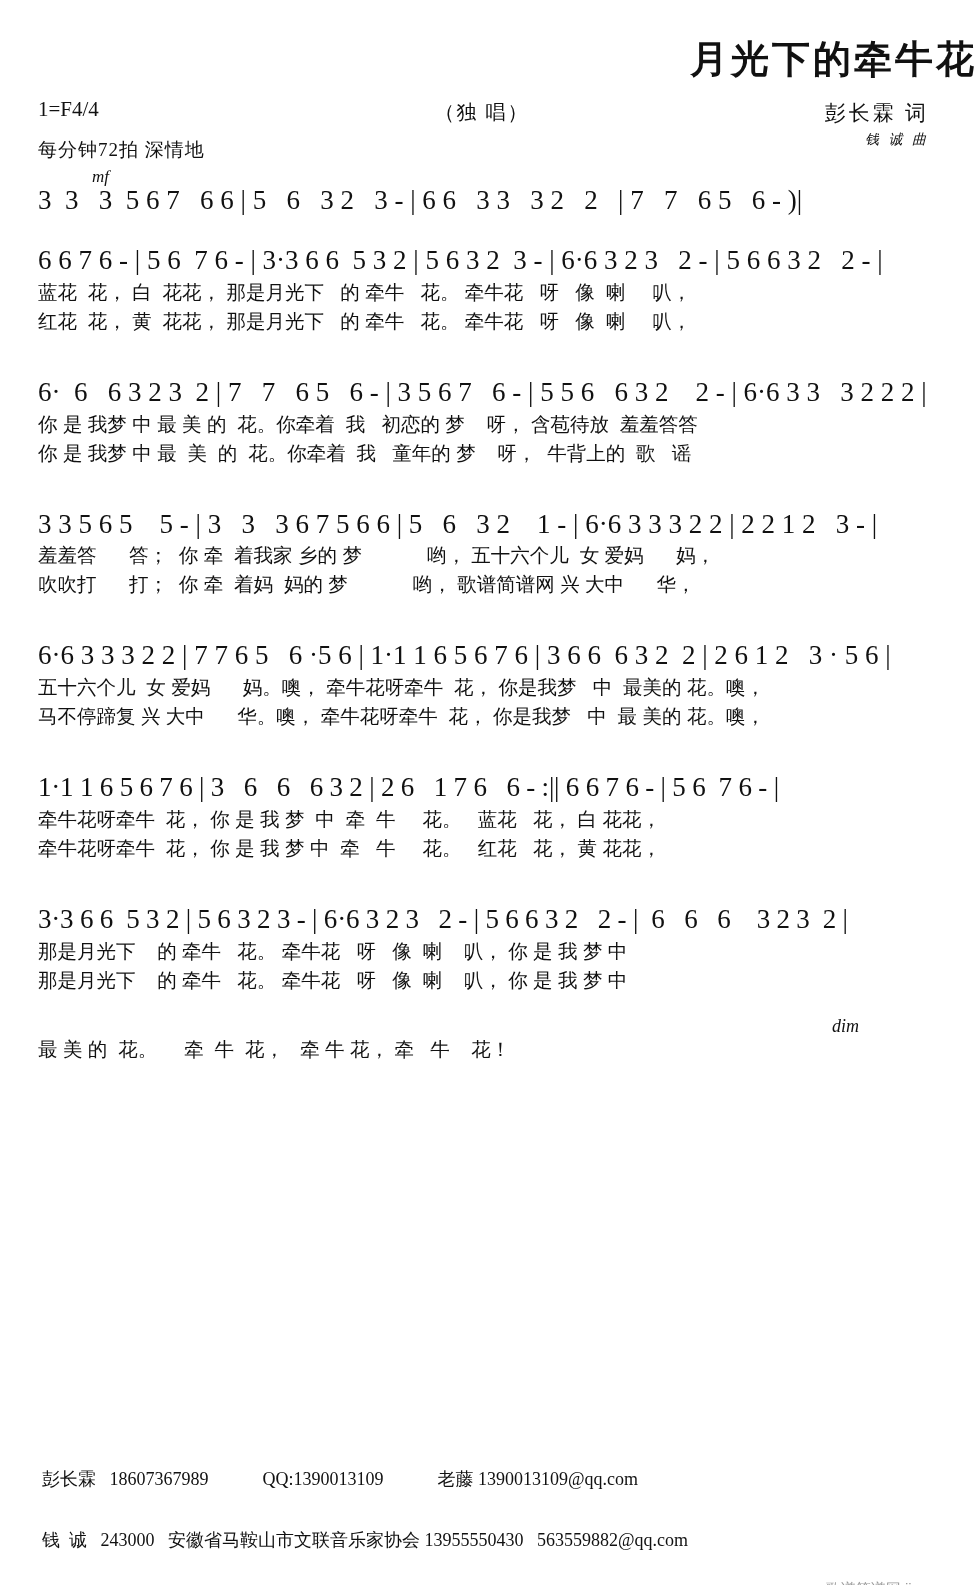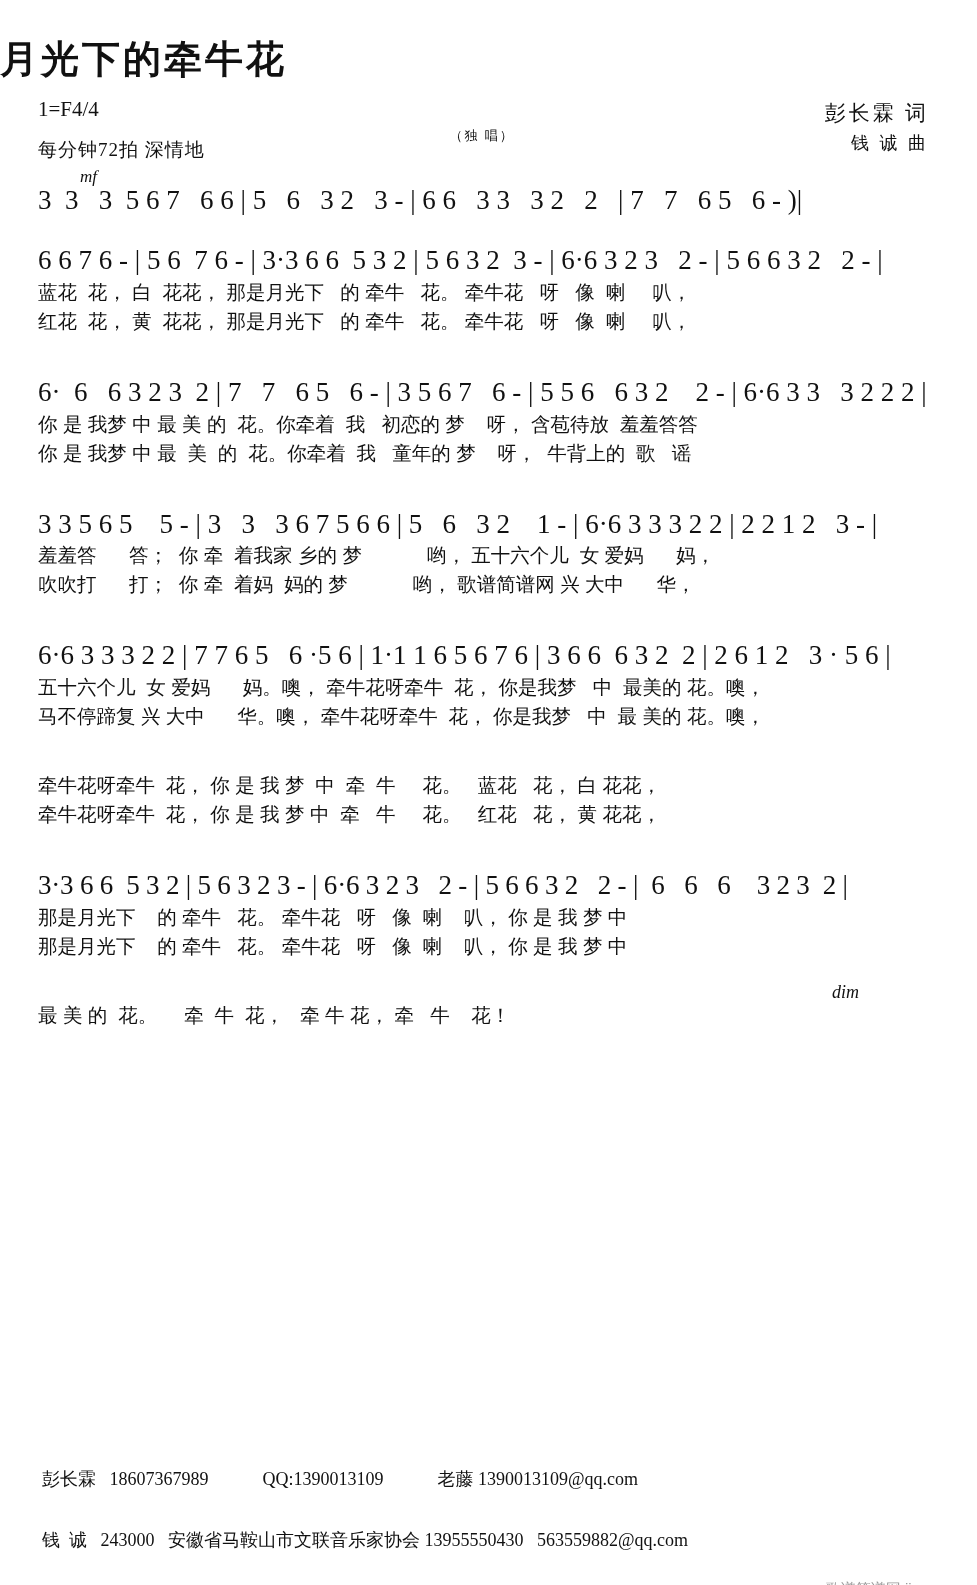--- a/index.html
+++ b/index.html
@@ -16,21 +16,21 @@
     overflow: hidden;
   }
   .sheet {
     position: relative;
     width: 977px;
     height: 1585px;
     padding: 0;
   }
   
   .title {
-    text-align: left;
+    text-align: right;
     font-family: "Liberation Sans", sans-serif;
     font-weight: bold;
     font-size: 38px;
     letter-spacing: 3px;
     margin: 22px 0 0 0;
     padding-top: 12px;
   }
   .header-row {
     position: relative;
     height: 92px;
@@ -42,44 +42,44 @@
     left: 38px;
     top: 6px;
     font-size: 21px;
     font-family: "Liberation Serif", serif;
   }
   .solo {
     position: absolute;
     left: 0; right: 13px;
     top: 8px;
     text-align: center;
-    font-size: 13px;
+    font-size: 20px;
     letter-spacing: 2px;
-    margin-top: 28px;
   }
   .tempo {
     position: absolute;
     left: 38px;
     top: 46px;
     font-size: 19px;
     letter-spacing: 1px;
   }
   .credit-lyric {
     position: absolute;
     right: 48px;
     top: 8px;
     font-size: 21px;
     letter-spacing: 3px;
   }
   .credit-music {
     position: absolute;
     right: 48px;
     top: 40px;
-    font-size: 18px;
+    font-size: 14px;
     letter-spacing: 3px;
+    font-style: italic;
   }
   
   .system {
     margin: 0 38px 0 38px;
     position: relative;
   }
   .notes {
     font-family: "Liberation Serif", serif;
     font-size: 27px;
     line-height: 1.18;
@@ -140,21 +140,21 @@
 
   <div class="header-row">
     <div class="key-sig">1=F4/4</div>
     <div class="solo">（独 唱）</div>
     <div class="tempo">每分钟72拍 深情地</div>
     <div class="credit-lyric">彭长霖 词</div>
     <div class="credit-music">钱 诚 曲</div>
   </div>
 
   <div class="system">
-    <div class="mf" style="left:42px; top:-16px;">mf</div>
+    <div class="mf" style="left:54px; top:-16px;">mf</div>
     <div class="notes">3  3   3  5 6 7   6 6 | 5   6   3 2   3 - | 6 6   3 3   3 2   2   | 7   7   6 5   6 - )|</div>
   </div>
   <div class="sys-gap"></div>
 
   <div class="system">
     <div class="notes">6 6 7 6 - | 5 6  7 6 - | 3·3 6 6  5 3 2 | 5 6 3 2  3 - | 6·6 3 2 3   2 - | 5 6 6 3 2   2 - |</div>
     <div class="lyric">蓝花  花， 白  花花， 那是月光下   的 牵牛   花。 牵牛花   呀   像  喇     叭，</div>
     <div class="lyric">红花  花， 黄  花花， 那是月光下   的 牵牛   花。 牵牛花   呀   像  喇     叭，</div>
   </div>
   <div class="sys-gap-lg"></div>
@@ -174,20 +174,21 @@
   <div class="sys-gap-lg"></div>
 
   <div class="system">
     <div class="notes">6·6 3 3 3 2 2 | 7 7 6 5   6 ·5 6 | 1·1 1 6 5 6 7 6 | 3 6 6  6 3 2  2 | 2 6 1 2   3 · 5 6 |</div>
     <div class="lyric">五十六个儿  女 爱妈      妈。噢， 牵牛花呀牵牛  花， 你是我梦   中  最美的 花。噢，</div>
     <div class="lyric">马不停蹄复 兴 大中      华。噢， 牵牛花呀牵牛  花， 你是我梦   中  最 美的 花。噢，</div>
   </div>
   <div class="sys-gap-lg"></div>
 
   <div class="system">
+    <div class="notes row-tight">1·1 1 6 5 6 7 6 | 3   6   6   6 3 2 | 2 6   1 7 6   6 - :|| 6 6 7 6 - | 5 6  7 6 - |</div>
     <div class="lyric">牵牛花呀牵牛  花， 你 是 我 梦  中  牵  牛     花。   蓝花   花， 白 花花，</div>
     <div class="lyric">牵牛花呀牵牛  花， 你 是 我 梦 中  牵   牛     花。   红花   花， 黄 花花，</div>
   </div>
   <div class="sys-gap-lg"></div>
 
   <div class="system">
     <div class="notes row-tight">3·3 6 6  5 3 2 | 5 6 3 2 3 - | 6·6 3 2 3   2 - | 5 6 6 3 2   2 - |  6   6   6    3 2 3  2 |</div>
     <div class="lyric">那是月光下    的 牵牛   花。 牵牛花   呀   像  喇    叭， 你 是 我 梦 中</div>
     <div class="lyric">那是月光下    的 牵牛   花。 牵牛花   呀   像  喇    叭， 你 是 我 梦 中</div>
   </div>

